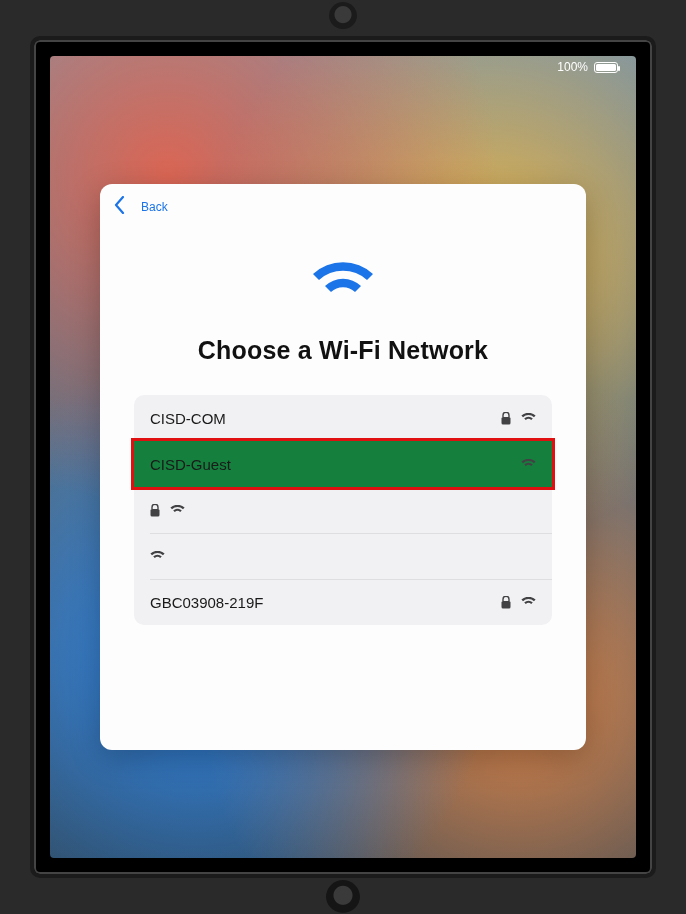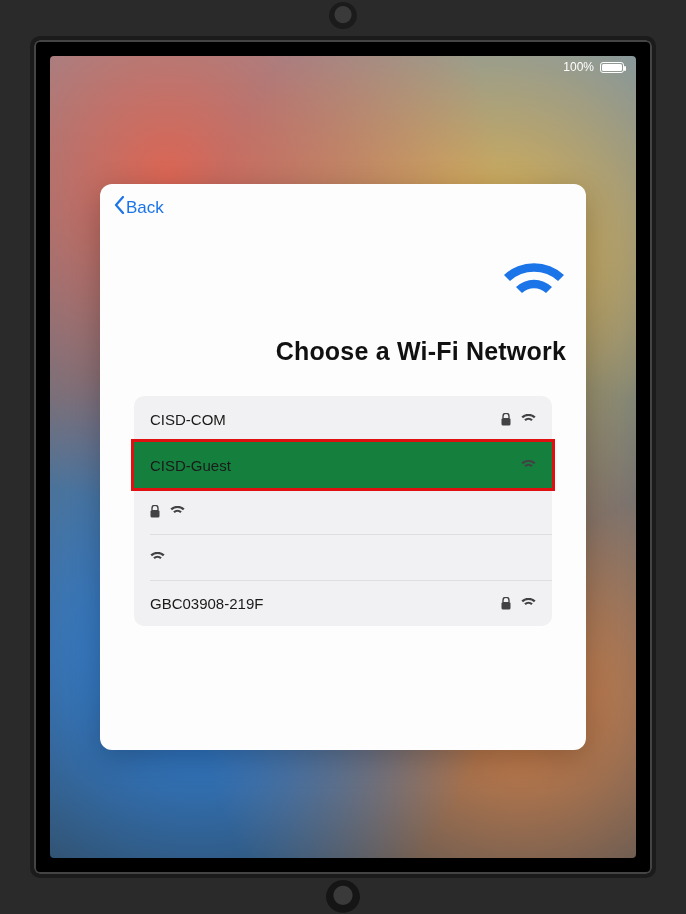--- a/index.html
+++ b/index.html
@@ -70,21 +70,21 @@
       background:
         radial-gradient(circle at 20% 15%, rgba(255,90,60,0.75) 0, rgba(255,90,60,0.0) 40%),
         radial-gradient(circle at 75% 25%, rgba(255,190,60,0.85) 0, rgba(255,190,60,0.0) 38%),
         radial-gradient(circle at 25% 75%, rgba(40,140,255,0.85) 0, rgba(40,140,255,0.0) 40%),
         radial-gradient(circle at 80% 80%, rgba(255,140,60,0.8) 0, rgba(255,140,60,0.0) 40%),
         linear-gradient(180deg, #7a93a6 0%, #334a5c 100%);
     }
     .status-bar {
       position: absolute;
       top: 4px;
-      right: 12px;
+      right: 18px;
       display: flex;
       align-items: center;
       gap: 6px;
       color: #fff;
       font-size: 12px;
       font-weight: 500;
     }
     .battery-shell {
       width: 24px;
       height: 11px;
@@ -120,29 +120,29 @@
       overflow: hidden;
       display: flex;
       flex-direction: column;
     }
     .modal-header {
       padding: 12px 14px;
     }
     .back-link {
       display: inline-flex;
       align-items: center;
-      gap: 1px;
+      gap: 16px;
       color: #1b74e8;
-      font-size: 17px;
+      font-size: 12px;
       cursor: pointer;
     }
     .hero {
       display: flex;
       flex-direction: column;
-      align-items: flex-end;
+      align-items: center;
       padding: 32px 20px 20px;
       gap: 24px;
     }
     .wifi-big svg path {
       fill: #1b74e8;
     }
     .title {
       font-size: 25px;
       font-weight: 600;
       color: #111;

